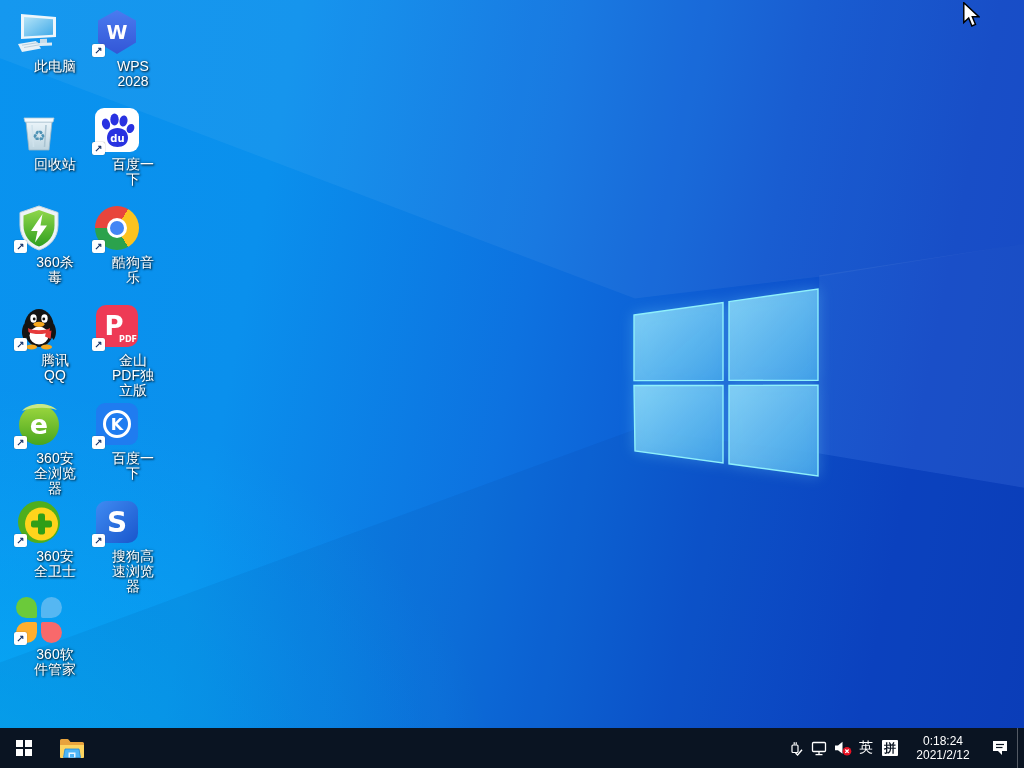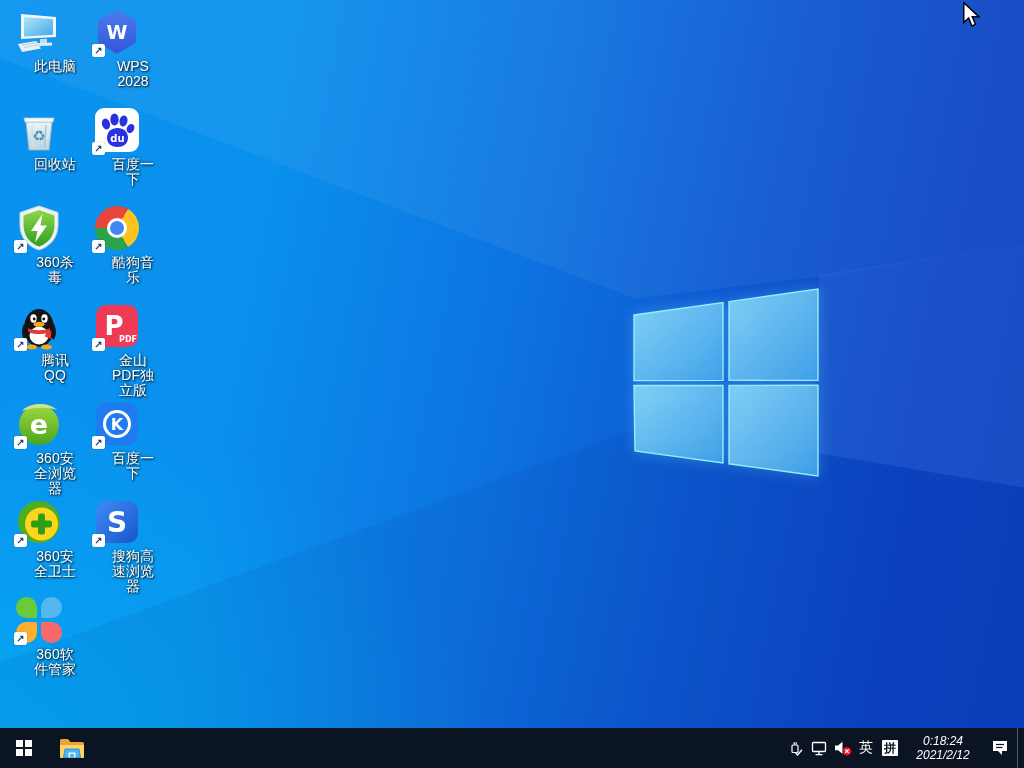--- a/index.html
+++ b/index.html
@@ -43,21 +43,21 @@
     display:flex;justify-content:space-between;align-items:stretch;color:#fff;}
   .tb-left{display:flex;}
   .tb-btn{width:48px;display:flex;align-items:center;justify-content:center;}
   .winflag{display:grid;grid-template-columns:7px 7px;grid-template-rows:7px 7px;gap:2px;}
   .winflag span{background:#fff;}
   .tb-right{display:flex;align-items:center;}
   .tray-icon{width:24px;height:40px;display:flex;align-items:center;justify-content:center;}
   .tray-lang{width:22px;text-align:center;font-size:14px;}
   .tray-ime{width:16px;height:16px;margin:0 5px;background:#fff;color:#0a1422;font-size:12px;
     font-weight:bold;line-height:16px;text-align:center;border-radius:1px;}
-  .clock{width:72px;margin:0 4px;font-size:12px;line-height:14px;text-align:center;font-style:italic;}
+  .clock{width:72px;margin:0 4px;font-size:12px;line-height:14px;text-align:center;}
   .action{width:34px;}
   .show-desktop{width:6px;height:40px;border-left:1px solid rgba(255,255,255,0.3);}
 </style>
 </head>
 <body>
 
 <div class="stage">
   <div class="desktop">
     <div class="ray ray1"></div>
     <div class="ray ray2"></div>

